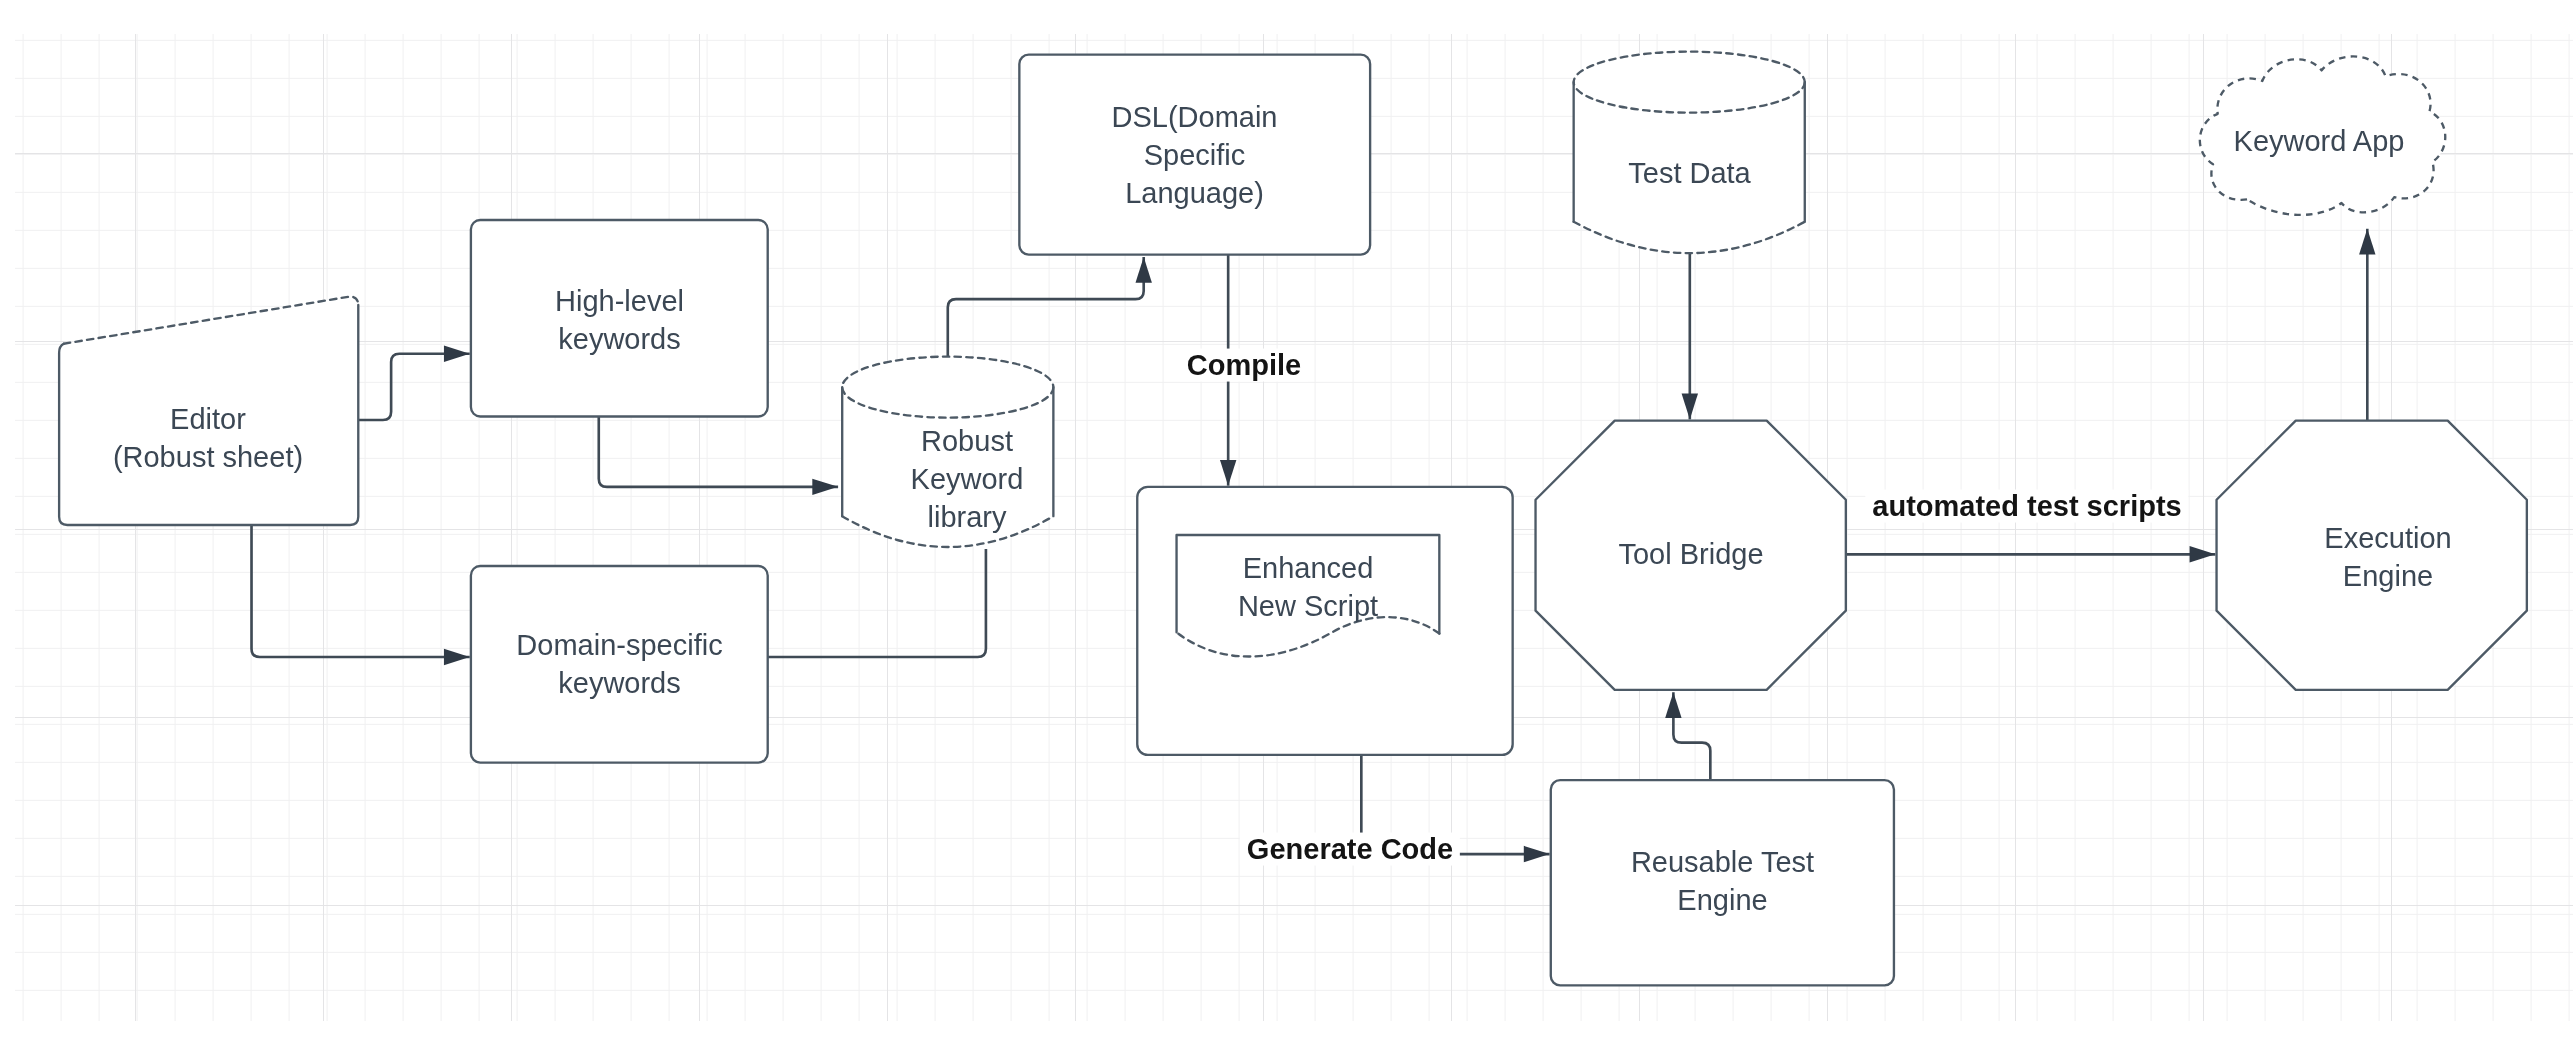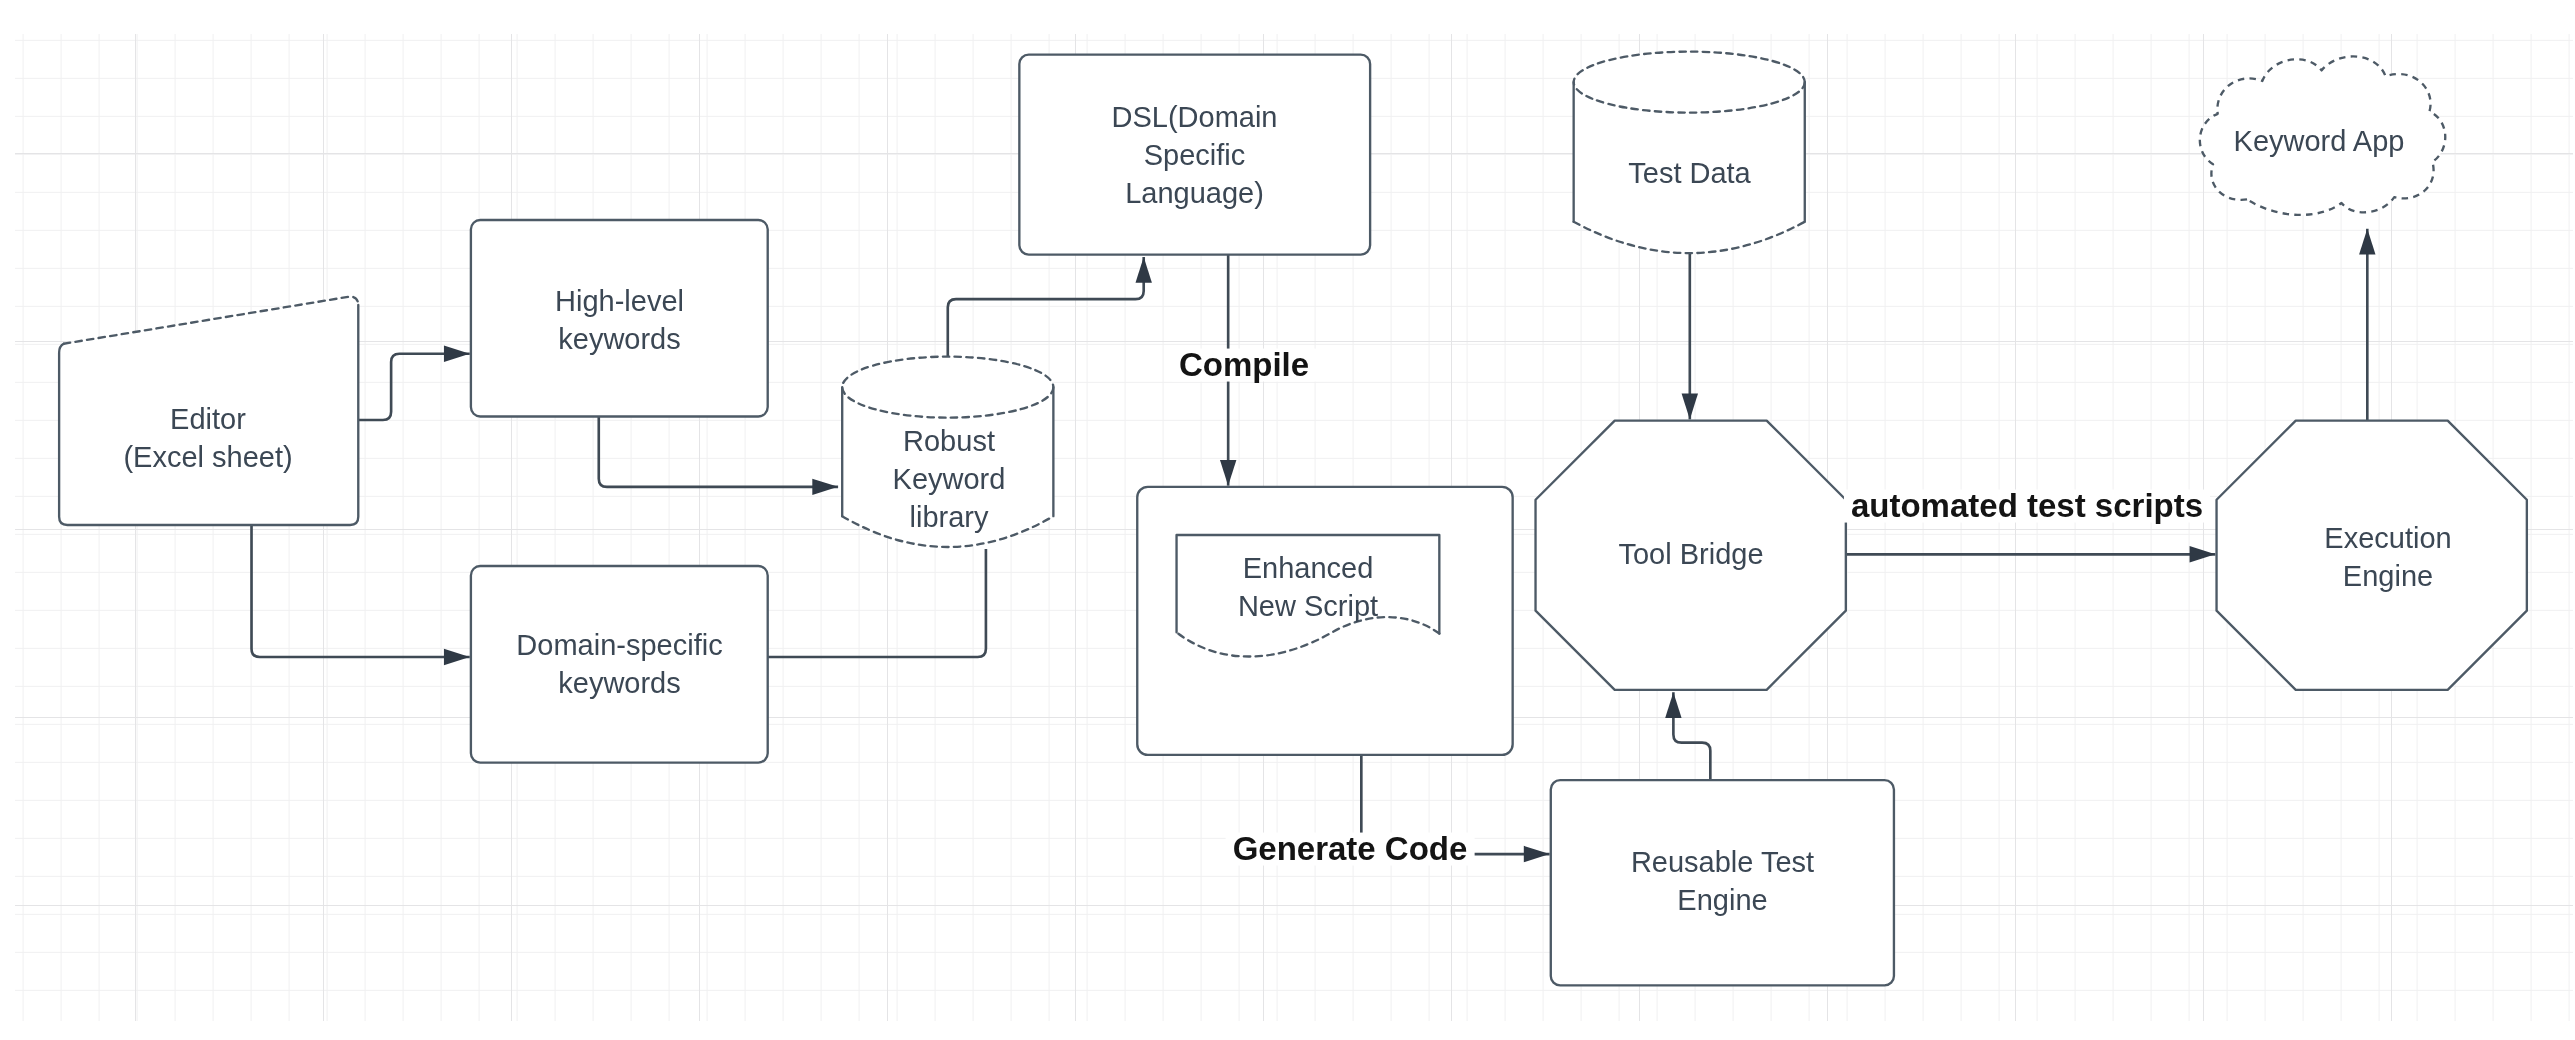--- a/index.html
+++ b/index.html
@@ -27,21 +27,21 @@
   .dashed{stroke-dasharray:11 9;}
   .edge{fill:none;stroke:var(--edge-stroke,#3f4a55);stroke-width:4.5px;stroke-linejoin:round;}
   .arrowhead{fill:var(--arrow-fill,#2f3945);}
   .lbl{
     position:absolute;display:flex;flex-direction:column;align-items:center;justify-content:center;
     text-align:center;color:var(--node-text,#3b4754);font-size:29px;line-height:38px;white-space:nowrap;
   }
   .elbl{
     position:absolute;transform:translate(-50%,-50%);
     background:var(--bg,#ffffff);padding:1.2px 7px;
-    font-weight:700;font-size:33px;line-height:30.5px;white-space:nowrap;
+    font-weight:700;font-size:29px;line-height:30.5px;white-space:nowrap;
     color:var(--edge-label-text,#141414);
   }
 </style>
 </head>
 <body>
 
 <div class="stage">
   <div class="canvas-grid"></div>
 
   <svg class="layer" viewBox="0 0 4390 1773">
@@ -105,34 +105,34 @@
              C 3987,84 4052,90 4066,130
              C 4112,114 4152,150 4141,190
              C 4176,206 4176,256 4146,276
              C 4157,316 4121,347 4081,336
              C 4061,366 4011,371 3991,346
              C 3951,376 3880,372 3830,340 Z"></path>
   </svg>
 
   <div class="lbl" style="left:70px;top:364px;width:276px;height:147px;">
     <span>Editor</span>
-    <span>(Excel sheet)</span>
+    <span>(Robust sheet)</span>
   </div>
 
   <div class="lbl" style="left:471px;top:246px;width:297px;height:147px;text-align:center;">
     <span>High-level</span>
     <span>keywords</span>
   </div>
 
   <div class="lbl" style="left:471px;top:587px;width:297px;height:153px;">
     <span>Domain-specific</span>
     <span>keywords</span>
   </div>
 
-  <div class="lbl" style="left:845px;top:405px;width:208px;height:147px;">
+  <div class="lbl" style="left:863px;top:405px;width:208px;height:147px;">
     <span>Robust</span>
     <span>Keyword</span>
     <span>library</span>
   </div>
 
   <div class="lbl" style="left:1021px;top:76px;width:347px;height:158px;">
     <span>DSL(Domain</span>
     <span>Specific</span>
     <span>Language)</span>
   </div>

